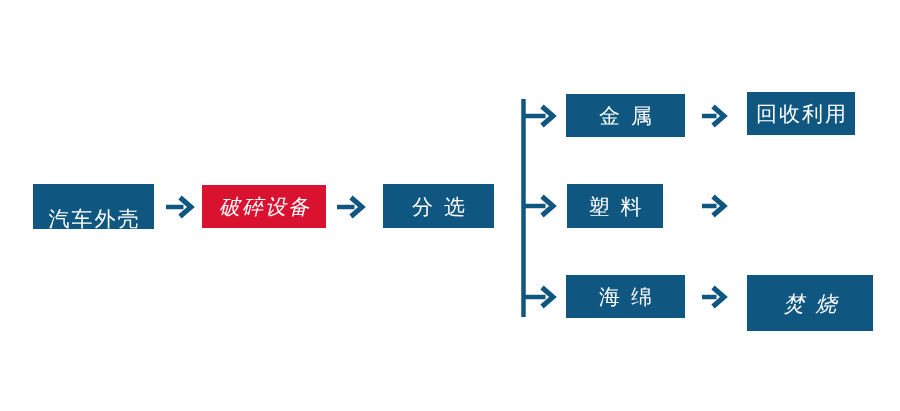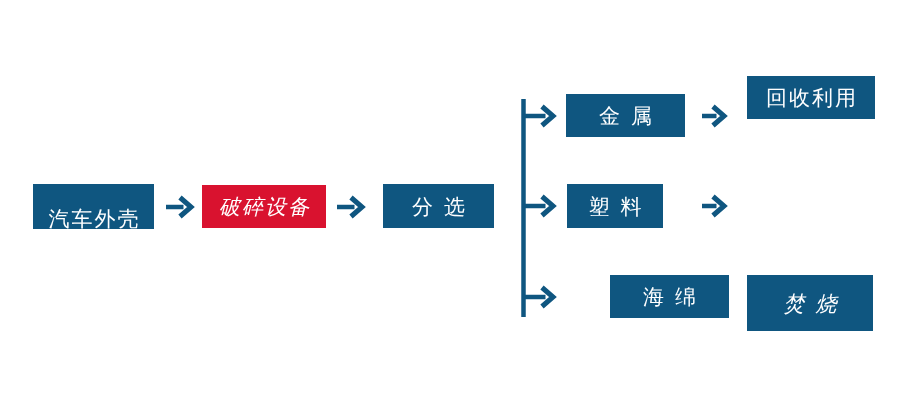--- a/index.html
+++ b/index.html
@@ -103,25 +103,25 @@
   </div>
 
   <div class="node" style="left:566px; top:94px; width:119px; height:43px;">
     <span class="label ls2">金属</span>
   </div>
 
   <div class="node" style="left:567px; top:184px; width:96px; height:44px;">
     <span class="label ls2">塑料</span>
   </div>
 
-  <div class="node" style="left:566px; top:275px; width:119px; height:43px;margin-left:44px;">
+  <div class="node" style="left:566px; top:275px; width:119px; height:43px;">
     <span class="label ls2">海绵</span>
   </div>
 
-  <div class="node" style="left:747px; top:76px; width:128px; height:43px;">
+  <div class="node" style="left:747px; top:92px; width:108px; height:43px;">
     <span class="label ls4">回收利用</span>
   </div>
 
 
   <div class="node" style="left:747px; top:275px; width:126px; height:56px;font-style:italic;">
     <span class="label ls2">焚烧</span>
   </div>
 
 </div>
 

